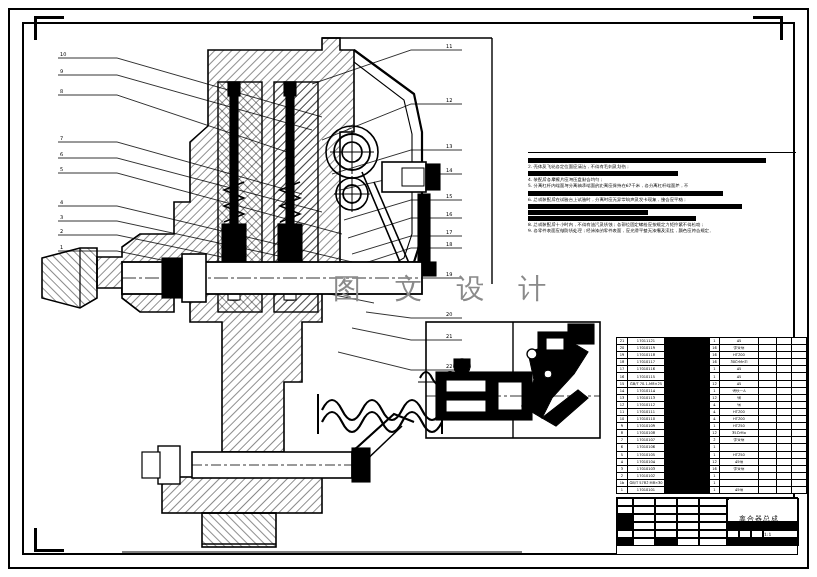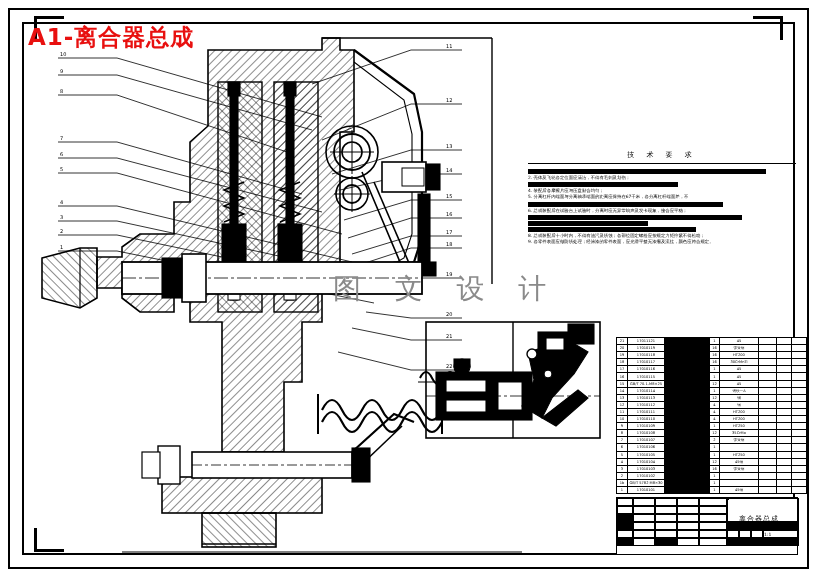--- a/index.html
+++ b/index.html
@@ -77,21 +77,20 @@
 
   <div class="reg" style="left:34px;top:16px;width:30px;height:3px;"></div>
   <div class="reg" style="left:34px;top:16px;width:3px;height:24px;"></div>
   <div class="reg" style="left:753px;top:16px;width:30px;height:3px;"></div>
   <div class="reg" style="left:780px;top:16px;width:3px;height:24px;"></div>
   <div class="reg" style="left:34px;top:549px;width:30px;height:3px;"></div>
   <div class="reg" style="left:34px;top:528px;width:3px;height:24px;"></div>
   <div class="reg" style="left:753px;top:549px;width:30px;height:3px;"></div>
   <div class="reg" style="left:780px;top:528px;width:3px;height:24px;"></div>
 
-  <div class="redtitle">A1-离合器总成</div>
 
   <div class="watermark">图 文 设 计</div>
 
   <svg id="dwg" width="773" height="533" viewBox="0 0 773 533">
     <defs>
       <pattern id="hatchR" width="6" height="6" patternTransform="rotate(45)" patternUnits="userSpaceOnUse">
         <line x1="0" y1="0" x2="0" y2="6" stroke="#000" stroke-width="0.9"></line>
       </pattern>
       <pattern id="hatchL" width="6" height="6" patternTransform="rotate(-45)" patternUnits="userSpaceOnUse">
         <line x1="0" y1="0" x2="0" y2="6" stroke="#000" stroke-width="0.9"></line>
@@ -276,21 +275,20 @@
       <path d="M520,396 L556,368 L566,376 L534,404 Z" fill="#000"></path>
 
       <line x1="396" y1="360" x2="414" y2="360" stroke-width="1"></line>
 
       <line x1="300" y1="16" x2="470" y2="16" stroke-width="1.4"></line>
       <line x1="470" y1="16" x2="470" y2="262" stroke-width="1.4"></line>
     </g>
   </svg>
 
   <div class="tech">
-    <div class="tech-h">技 术 要 求</div>
     <div class="tech-rule"></div>
     <div id="tech-list">
         <div class="tech-line redact w1"></div>
         <div class="tech-line">2. 壳体及飞轮各定位面应清洁，不得有毛刺及划伤；</div>
         <div class="tech-line redact w2"></div>
         <div class="tech-line">4. 装配后各摩擦片应与压盘贴合均匀；</div>
         <div class="tech-line">5. 分离杠杆内端面与分离轴承端面的距离应保持在67千米，各分离杠杆端面差，不</div>
         <div class="tech-line redact w3"></div>
         <div class="tech-line">6. 总成装配后在试验台上试验时，分离时应无异常响声及发卡现象，接合应平稳；</div>
         <div class="tech-line redact w4"></div>

